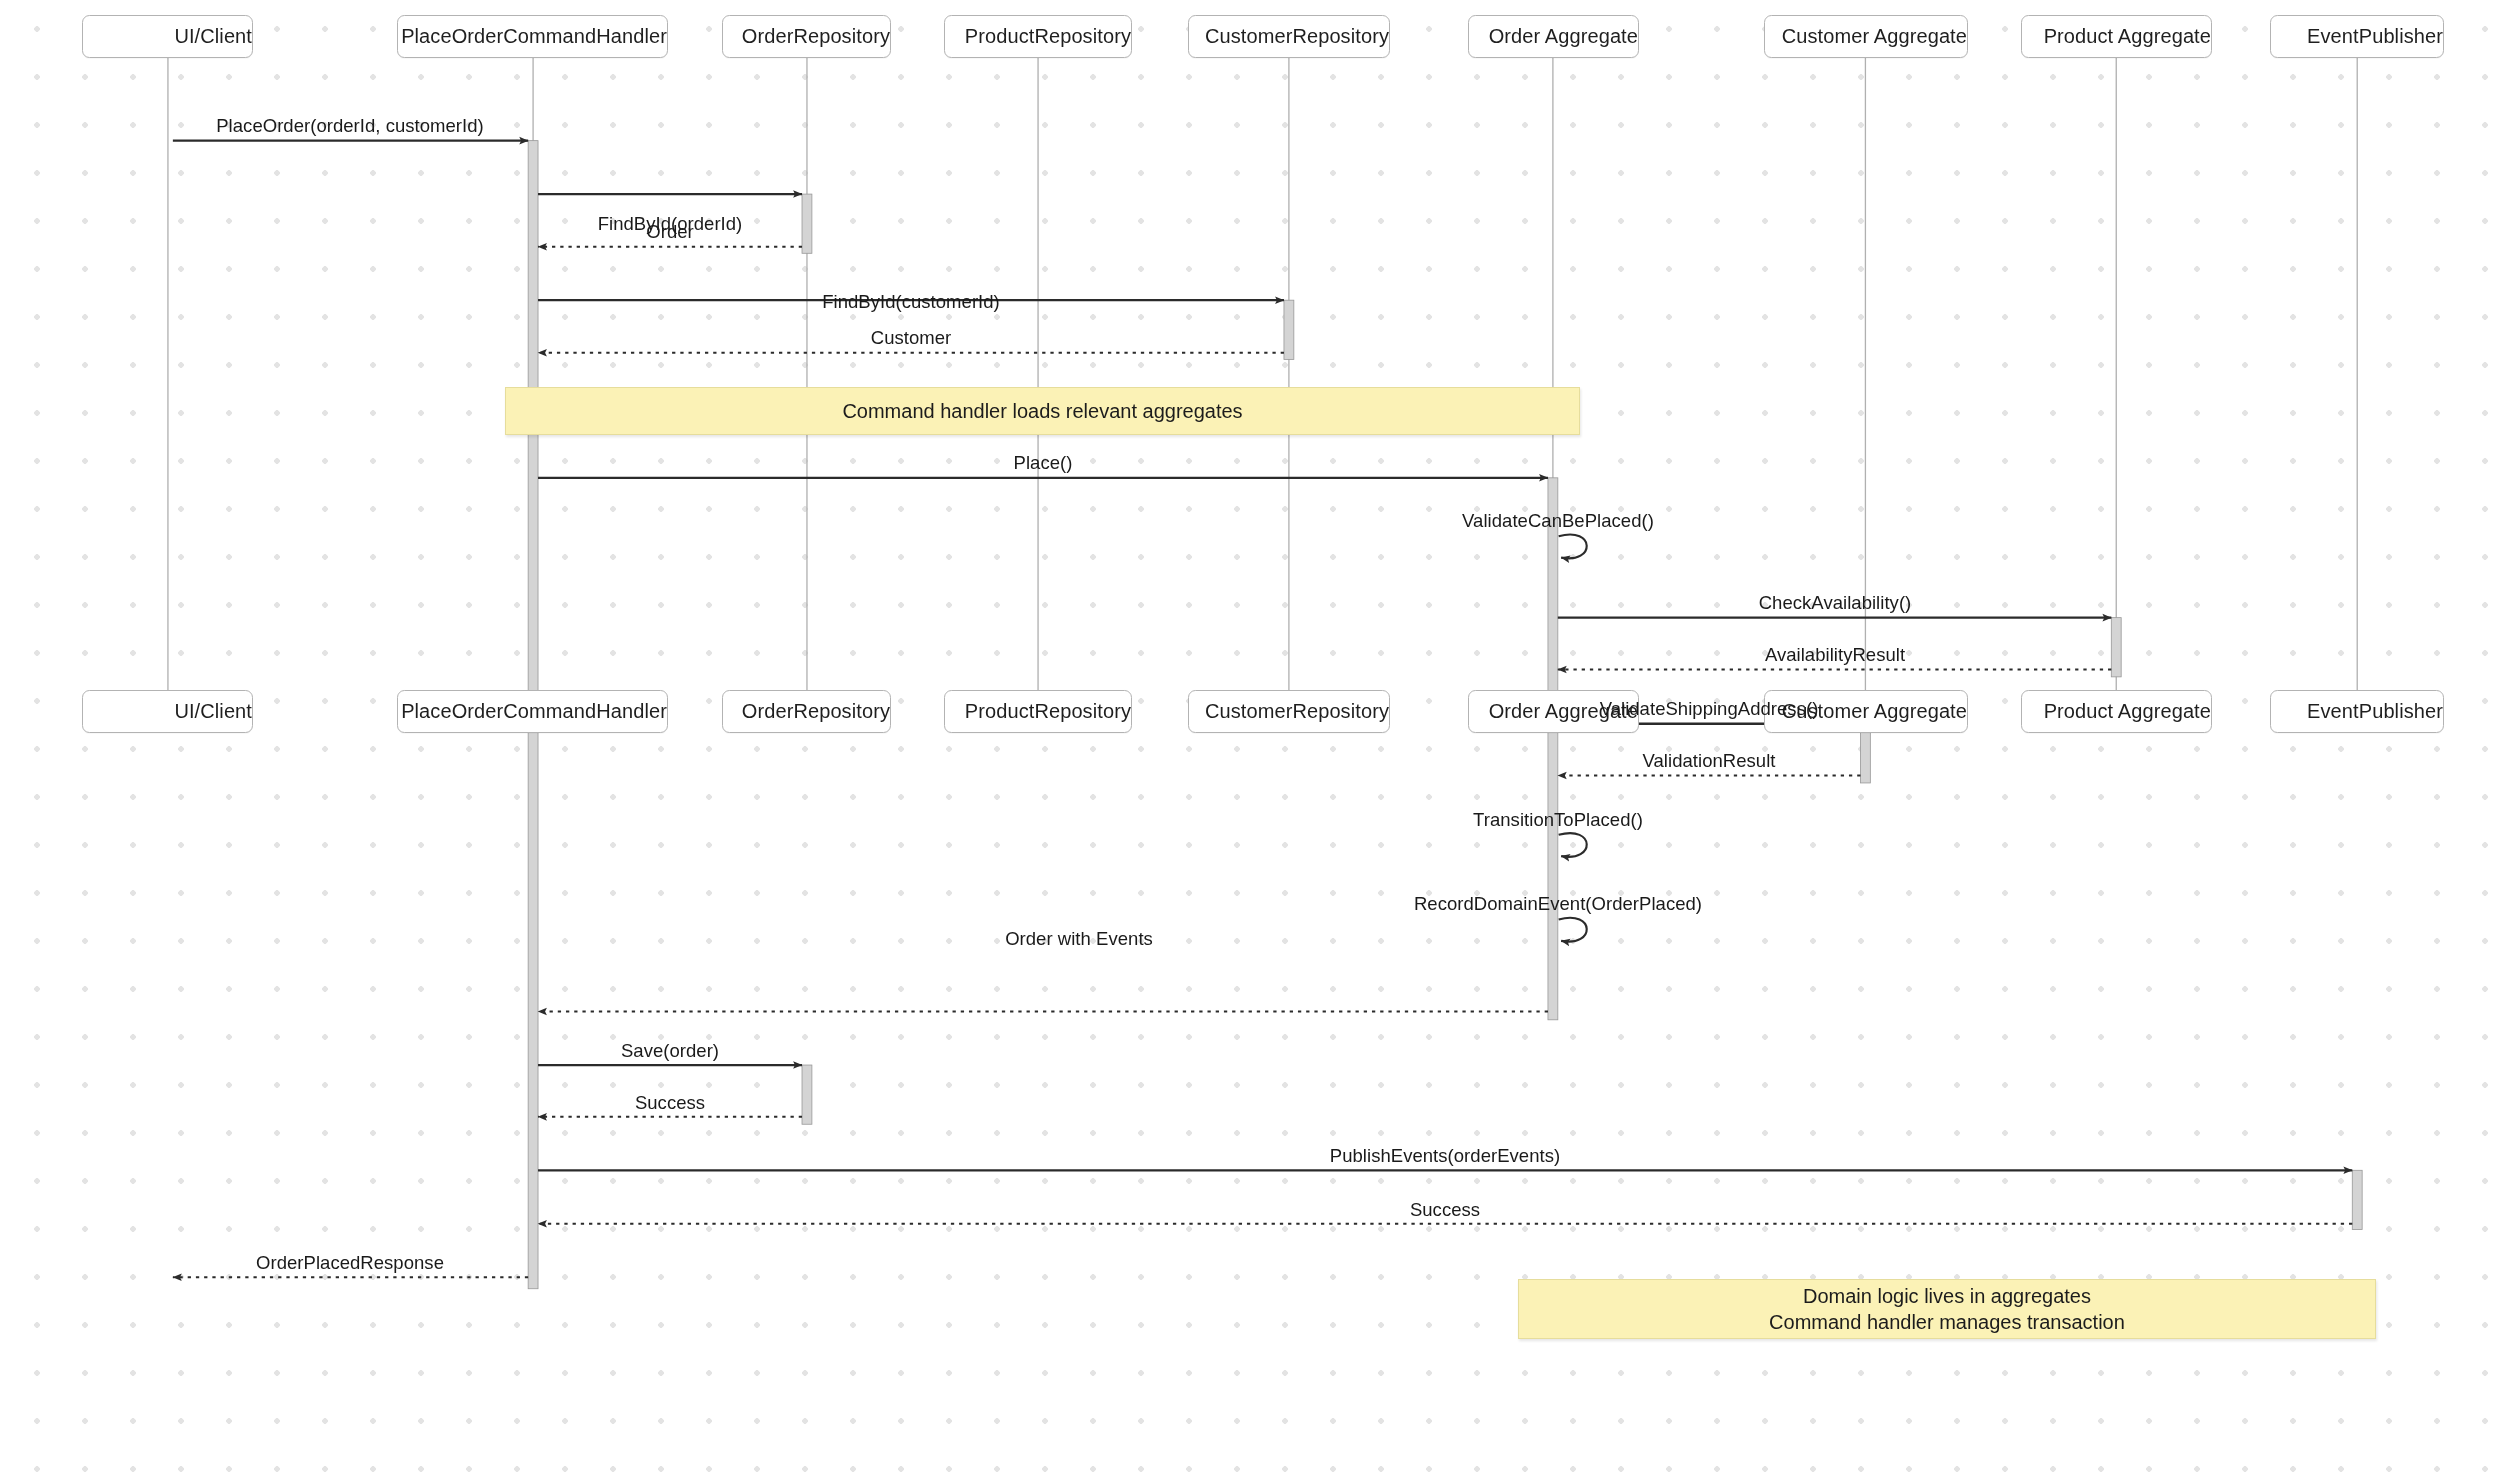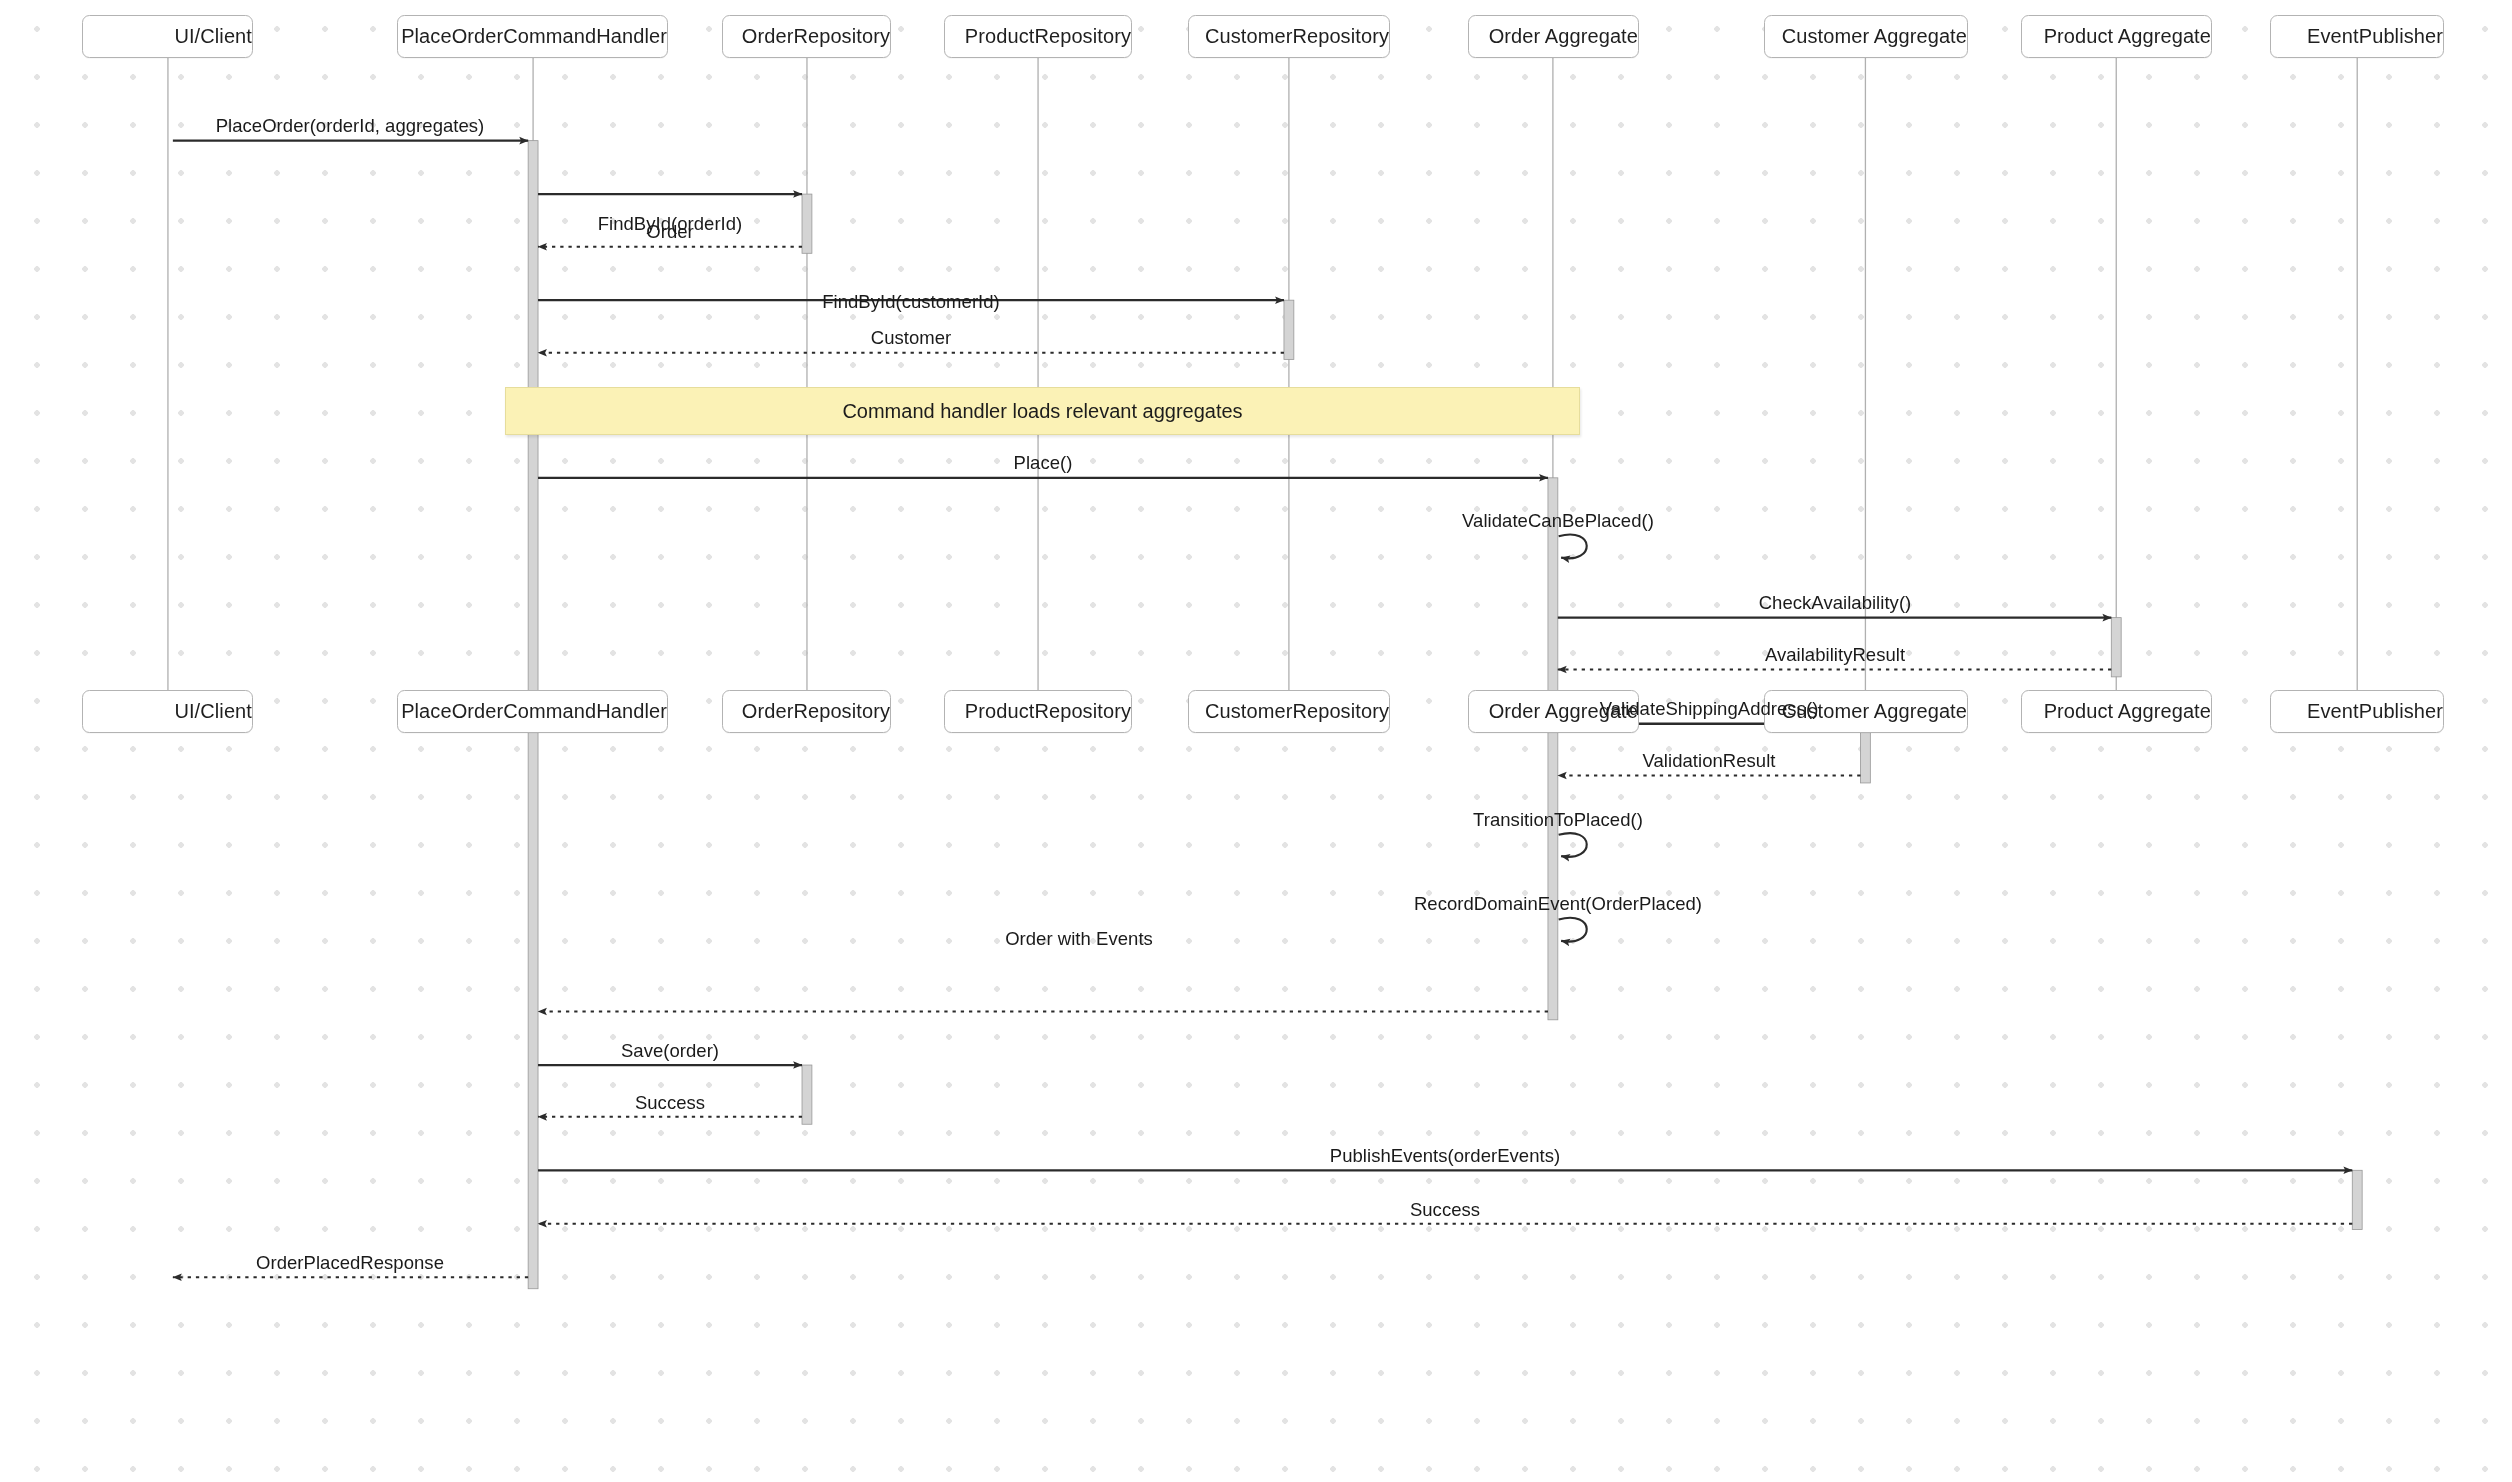--- a/index.html
+++ b/index.html
@@ -169,21 +169,21 @@
         <span>Product Aggregate</span>
       </div>
       <div class="pbox" style="left: 2270px; top: 15px; width: 174px; height: 43px;">
         <span>EventPublisher</span>
       </div>
       <div class="pbox" style="left: 2270px; top: 690px; width: 174px; height: 43px;">
         <span>EventPublisher</span>
       </div>
     </div>
   <div class="layer" id="labels-layer">
-      <div class="msglbl" style="left: 350px; top: 115px;">PlaceOrder(orderId, aggregates)</div>
+      <div class="msglbl" style="left: 350px; top: 115px;">PlaceOrder(orderId, customerId)</div>
       <div class="msglbl" style="left: 670px; top: 169px; margin-top: 44px;">FindById(orderId)</div>
       <div class="msglbl" style="left: 670px; top: 221px;">Order</div>
       <div class="msglbl" style="left: 911px; top: 291px;">FindById(customerId)</div>
       <div class="msglbl" style="left: 911px; top: 327px;">Customer</div>
       <div class="msglbl" style="left: 1043px; top: 452px;">Place()</div>
       <div class="msglbl lft" style="left: 1558px; top: 510px; transform: translateX(-50%);">ValidateCanBePlaced()</div>
       <div class="msglbl" style="left: 1835px; top: 592px;">CheckAvailability()</div>
       <div class="msglbl" style="left: 1835px; top: 644px;">AvailabilityResult</div>
       <div class="msglbl" style="left: 1709px; top: 698px;">ValidateShippingAddress()</div>
       <div class="msglbl" style="left: 1709px; top: 750px;">ValidationResult</div>
@@ -191,16 +191,18 @@
       <div class="msglbl lft" style="left: 1558px; top: 893px; transform: translateX(-50%);">RecordDomainEvent(OrderPlaced)</div>
       <div class="msglbl" style="left: 1043px; top: 928px; margin-left: 36px;">Order with Events</div>
       <div class="msglbl" style="left: 670px; top: 1040px;">Save(order)</div>
       <div class="msglbl" style="left: 670px; top: 1092px;">Success</div>
       <div class="msglbl" style="left: 1445px; top: 1145px;">PublishEvents(orderEvents)</div>
       <div class="msglbl" style="left: 1445px; top: 1199px;">Success</div>
       <div class="msglbl" style="left: 350px; top: 1252px;">OrderPlacedResponse</div>
     </div>
   <div class="layer" id="notes-layer">
       <div class="note" style="left: 505px; top: 387px; width: 1075px; height: 48px;"><span>Command handler loads relevant aggregates</span></div>
+      <div class="note" style="left: 1518px; top: 1279px; width: 858px; height: 60px;"><span>Domain logic lives in aggregates
+Command handler manages transaction</span></div>
     </div>
 
 </div>
 
 
 </body></html>

